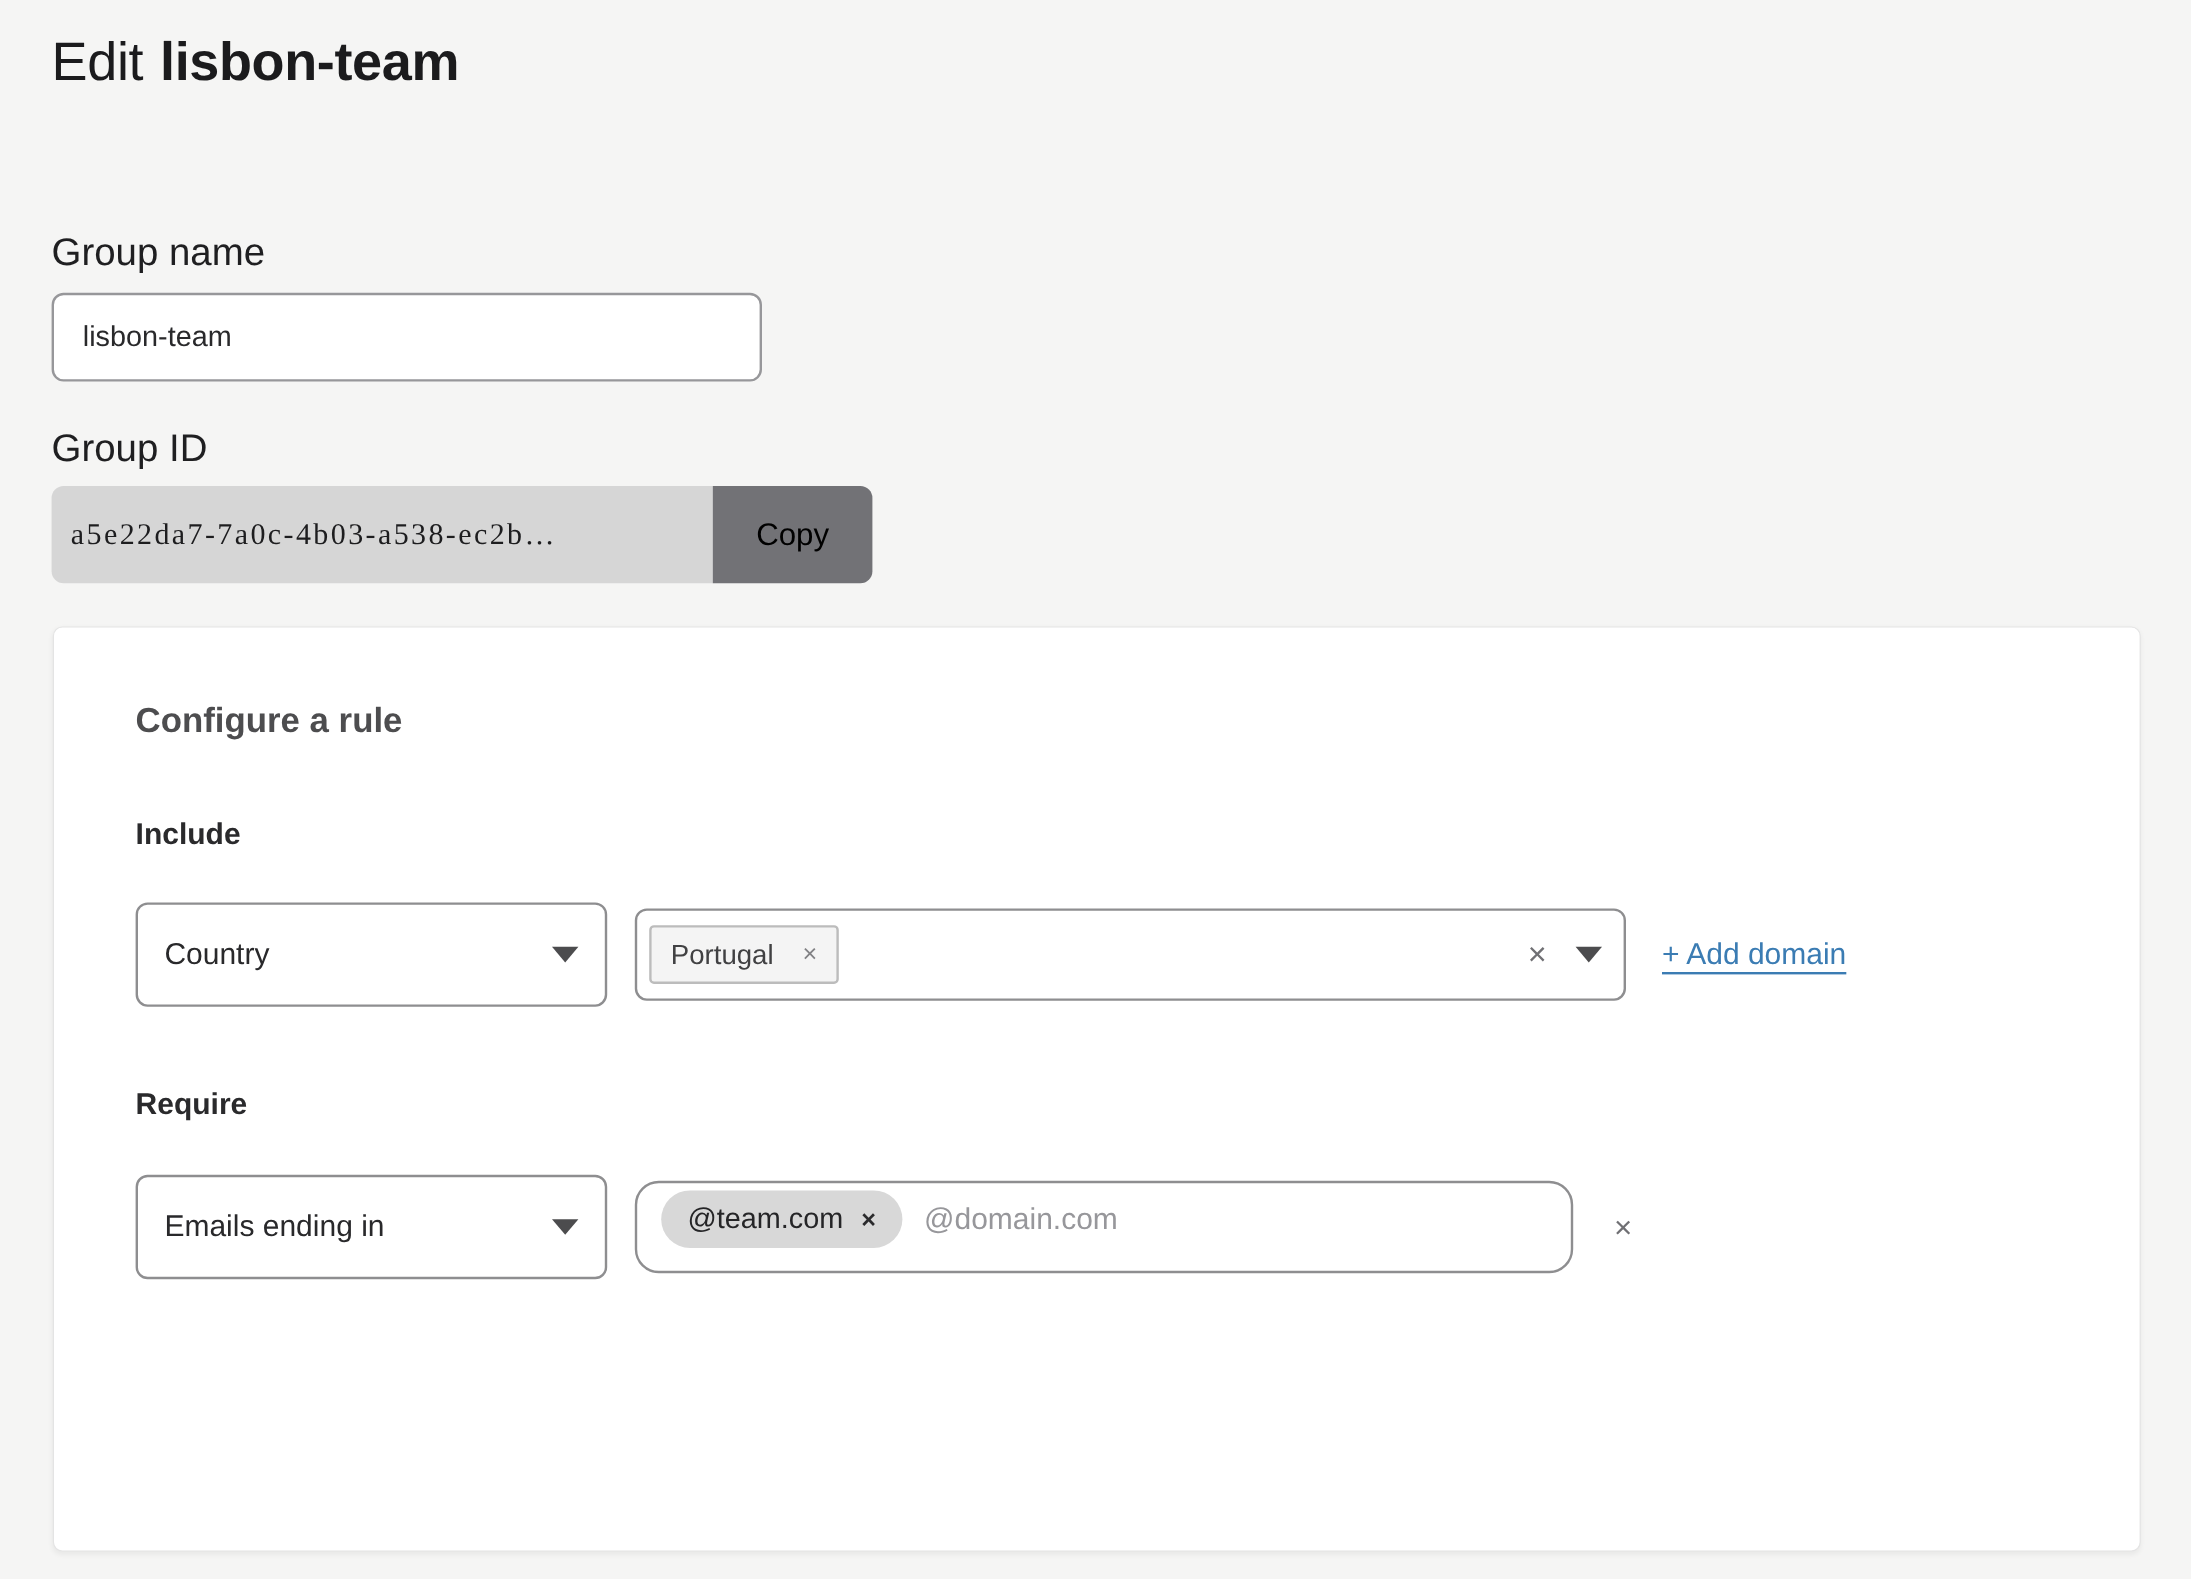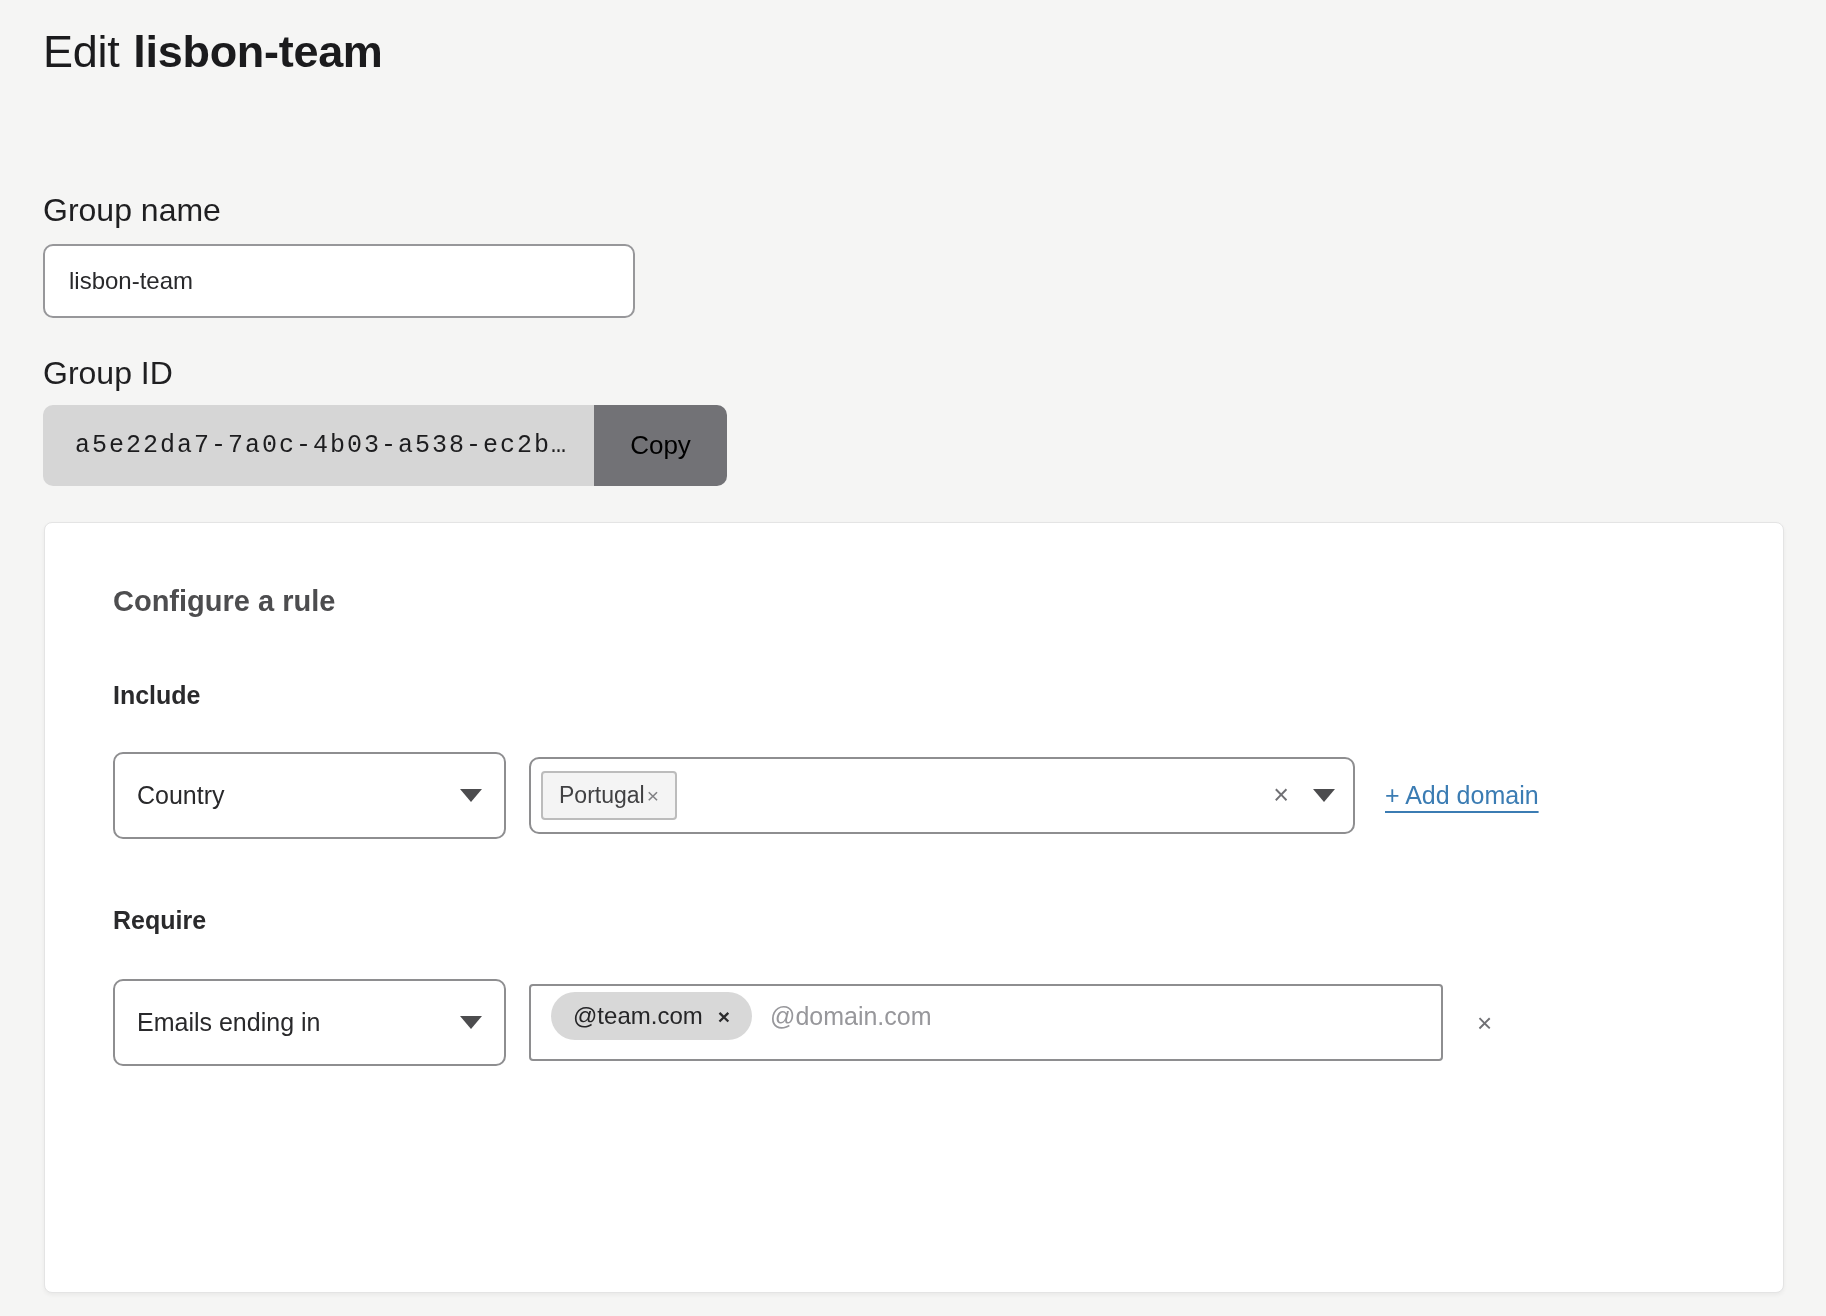--- a/index.html
+++ b/index.html
@@ -35,22 +35,22 @@
   .group-name-input{
     position:absolute;left:43px;top:244px;width:592px;height:74px;
     border:2px solid #97979a;border-radius:10px;background:#fff;
     font-family:inherit;font-size:24px;color:#29292b;padding:0 24px;outline:none;
   }
 
   
   .id-widget{position:absolute;left:43px;top:405px;height:81px;display:flex;align-items:stretch;}
   .id-value{
     width:551px;background:var(--id-field-bg);border-radius:10px 0 0 10px;
-    display:flex;align-items:center;padding:0 32px;
-    font-family:Liberation Mono, monospace;
+    display:flex;align-items:center;padding:0 16px;
+    font-family:Liberation Serif, serif;
     font-size:25px;letter-spacing:2px;color:#1d1d1f;white-space:nowrap;overflow:hidden;
   }
   .copy-button{
     width:133px;border:none;background:var(--copy-button);color:#000000;
     font-family:inherit;font-size:26px;border-radius:0 10px 10px 0;cursor:pointer;
   }
 
   
   .rule-card{
     position:absolute;left:44px;top:522px;width:1740px;height:771px;
@@ -75,30 +75,30 @@
   .chevron-down{
     width:0;height:0;border-left:11px solid transparent;border-right:11px solid transparent;
     border-top:13px solid #4c4c4e;flex:none;
   }
 
   .multiselect{
     width:826px;height:77px;border:2px solid var(--border-gray);border-radius:10px;background:#fff;
     display:flex;align-items:center;padding:0 18px 0 10px;cursor:text;flex:none;
   }
   .select-tag{
-    display:inline-flex;align-items:center;gap:2px;
+    display:inline-flex;align-items:center;gap:24px;
     border:2px solid #bcbcbc;background:#f4f4f4;border-radius:4px;
     padding:9px 16px;font-size:23px;color:#414143;
   }
   .select-tag .tag-x{color:#818184;font-size:21px;line-height:1;cursor:pointer;}
   .ms-spacer{flex:1;}
   .clear-x{color:#707074;font-size:27px;line-height:1;cursor:pointer;margin-right:24px;}
 
   .tag-input{
-    width:914px;height:77px;border:2px solid var(--border-gray);border-radius:4px;background:#fff;
+    width:782px;height:77px;border:2px solid var(--border-gray);border-radius:20px;background:#fff;
     display:flex;align-items:center;padding:0 18px 13px 20px;flex:none;
   }
   .pill{
     display:inline-flex;align-items:center;gap:15px;flex:none;
     background:#d8d8d8;border-radius:999px;padding:10px 22px;
     font-size:24px;color:#252527;font-weight:500;
   }
   .pill .pill-x{font-weight:700;font-size:21px;color:#2b2b2d;line-height:1;cursor:pointer;}
   .tag-input input{
     flex:1;min-width:0;margin-left:18px;border:none;outline:none;background:transparent;

